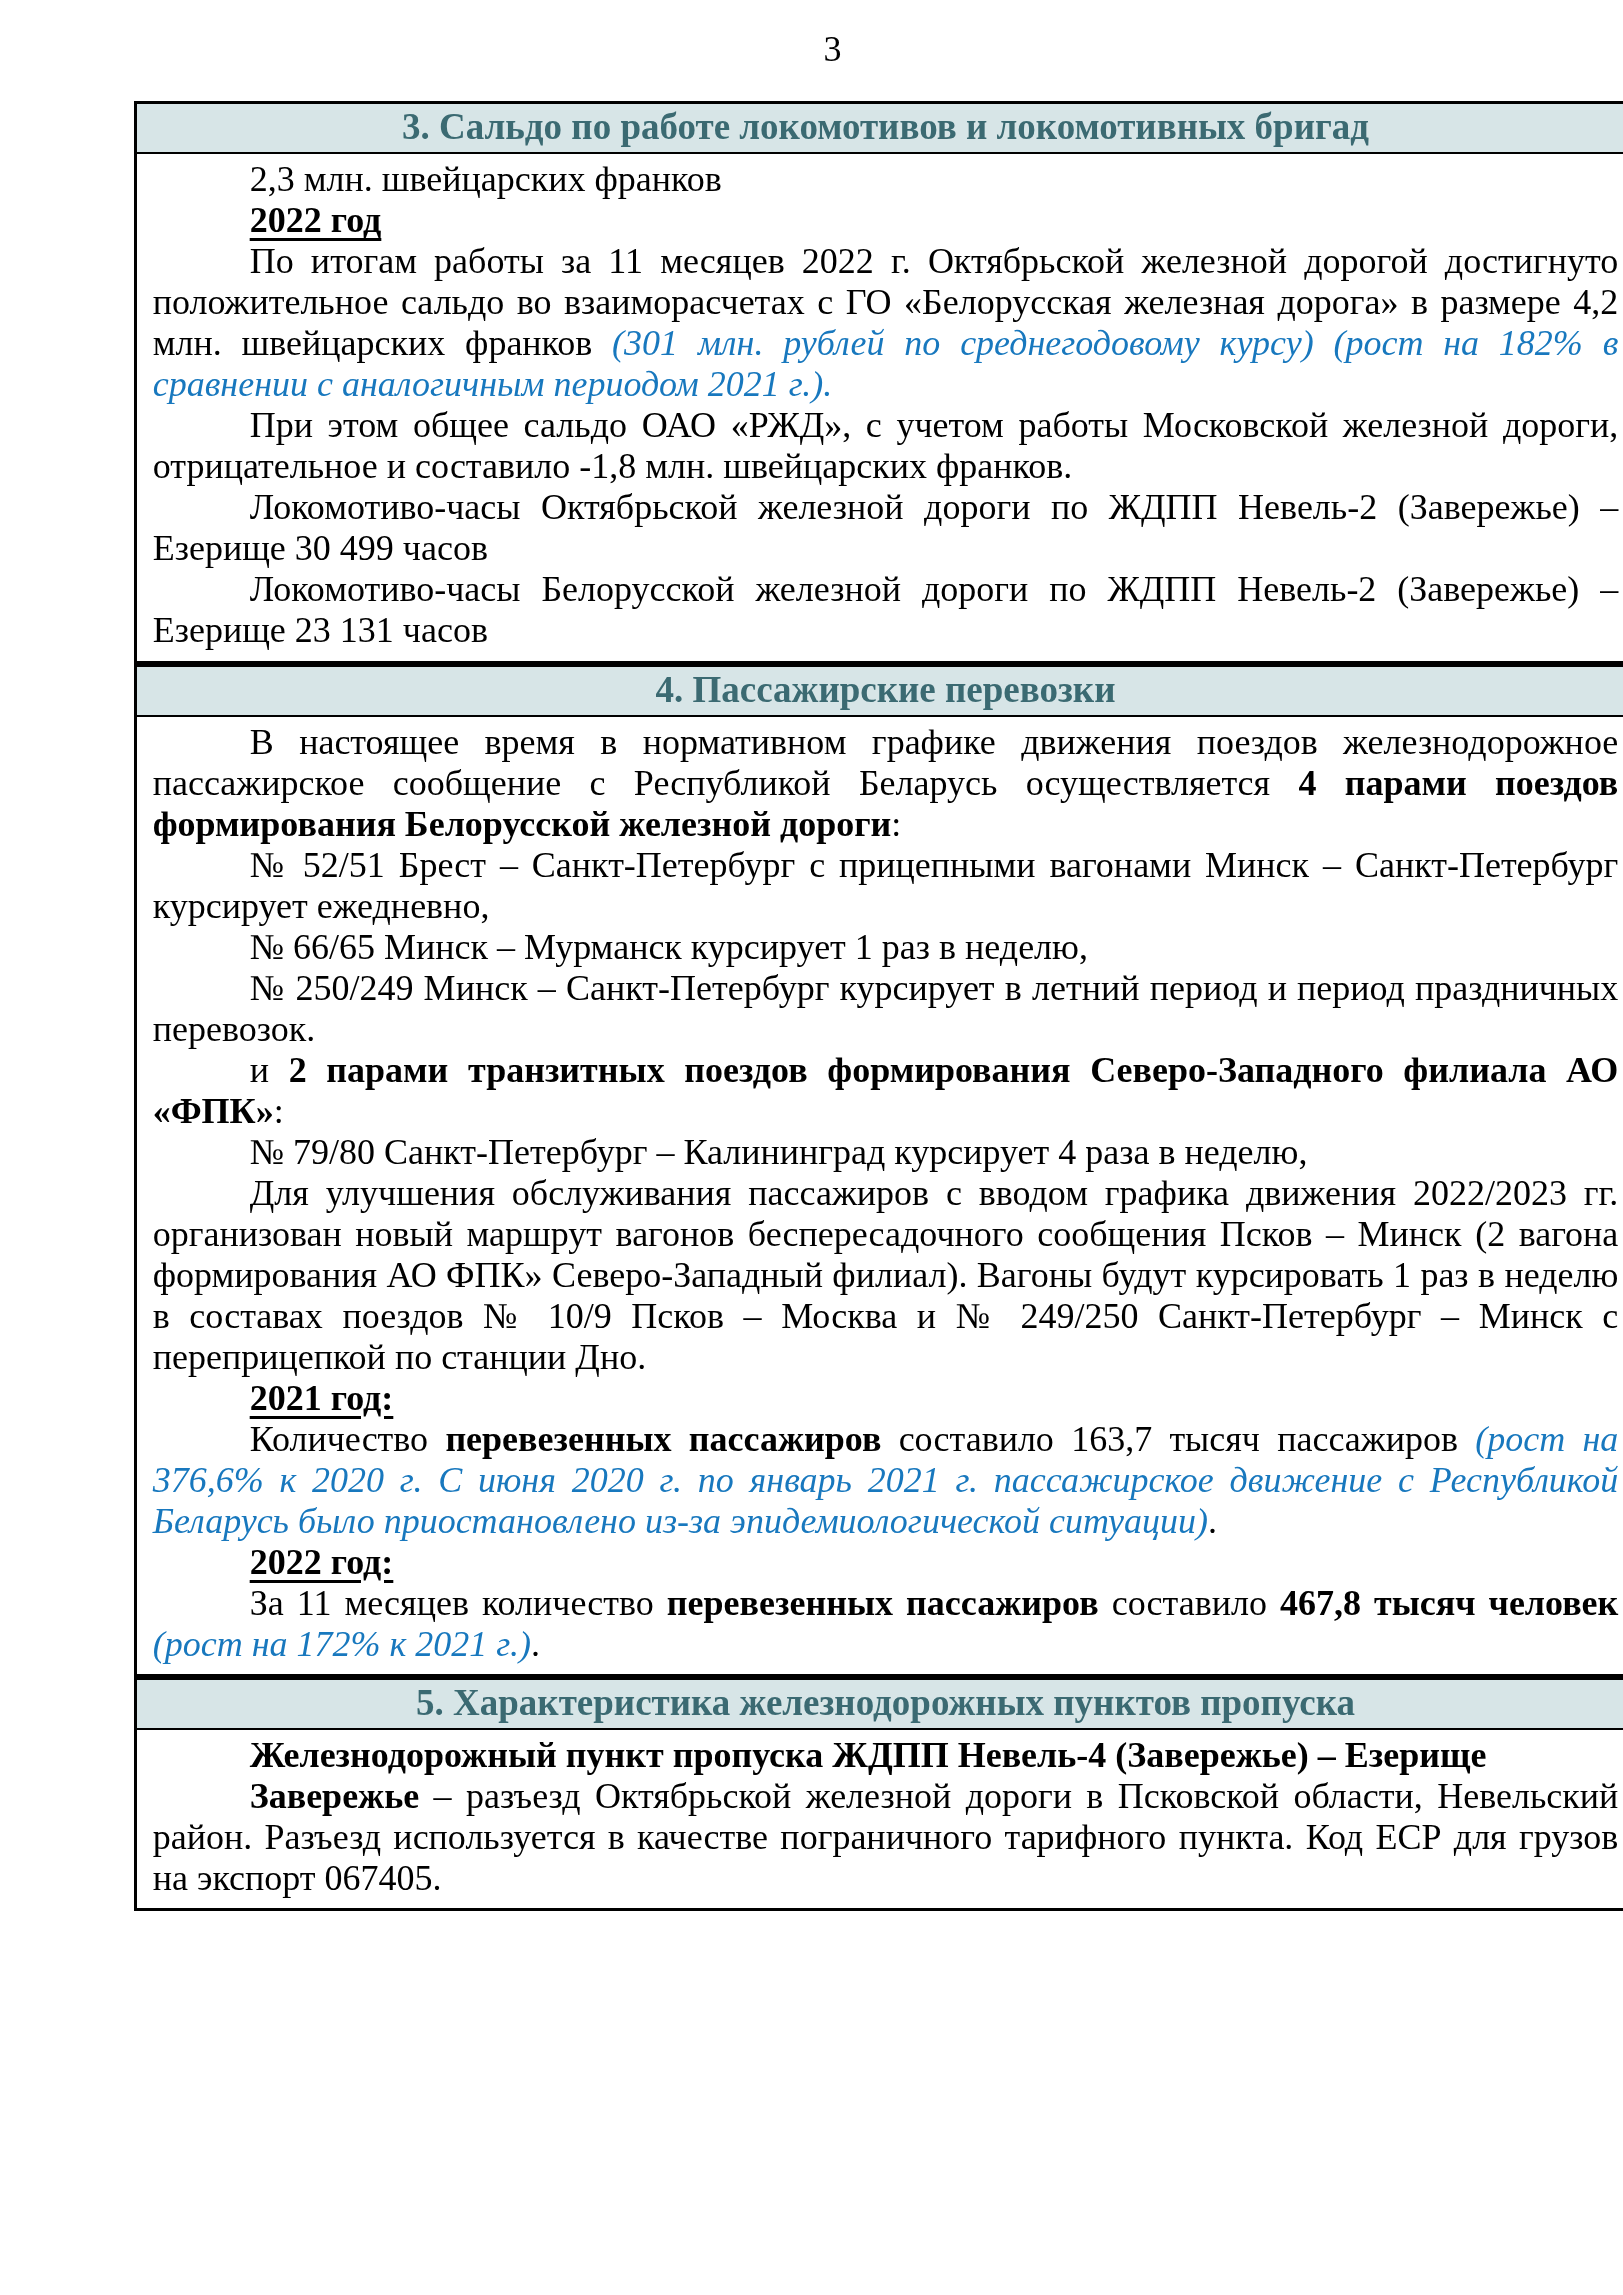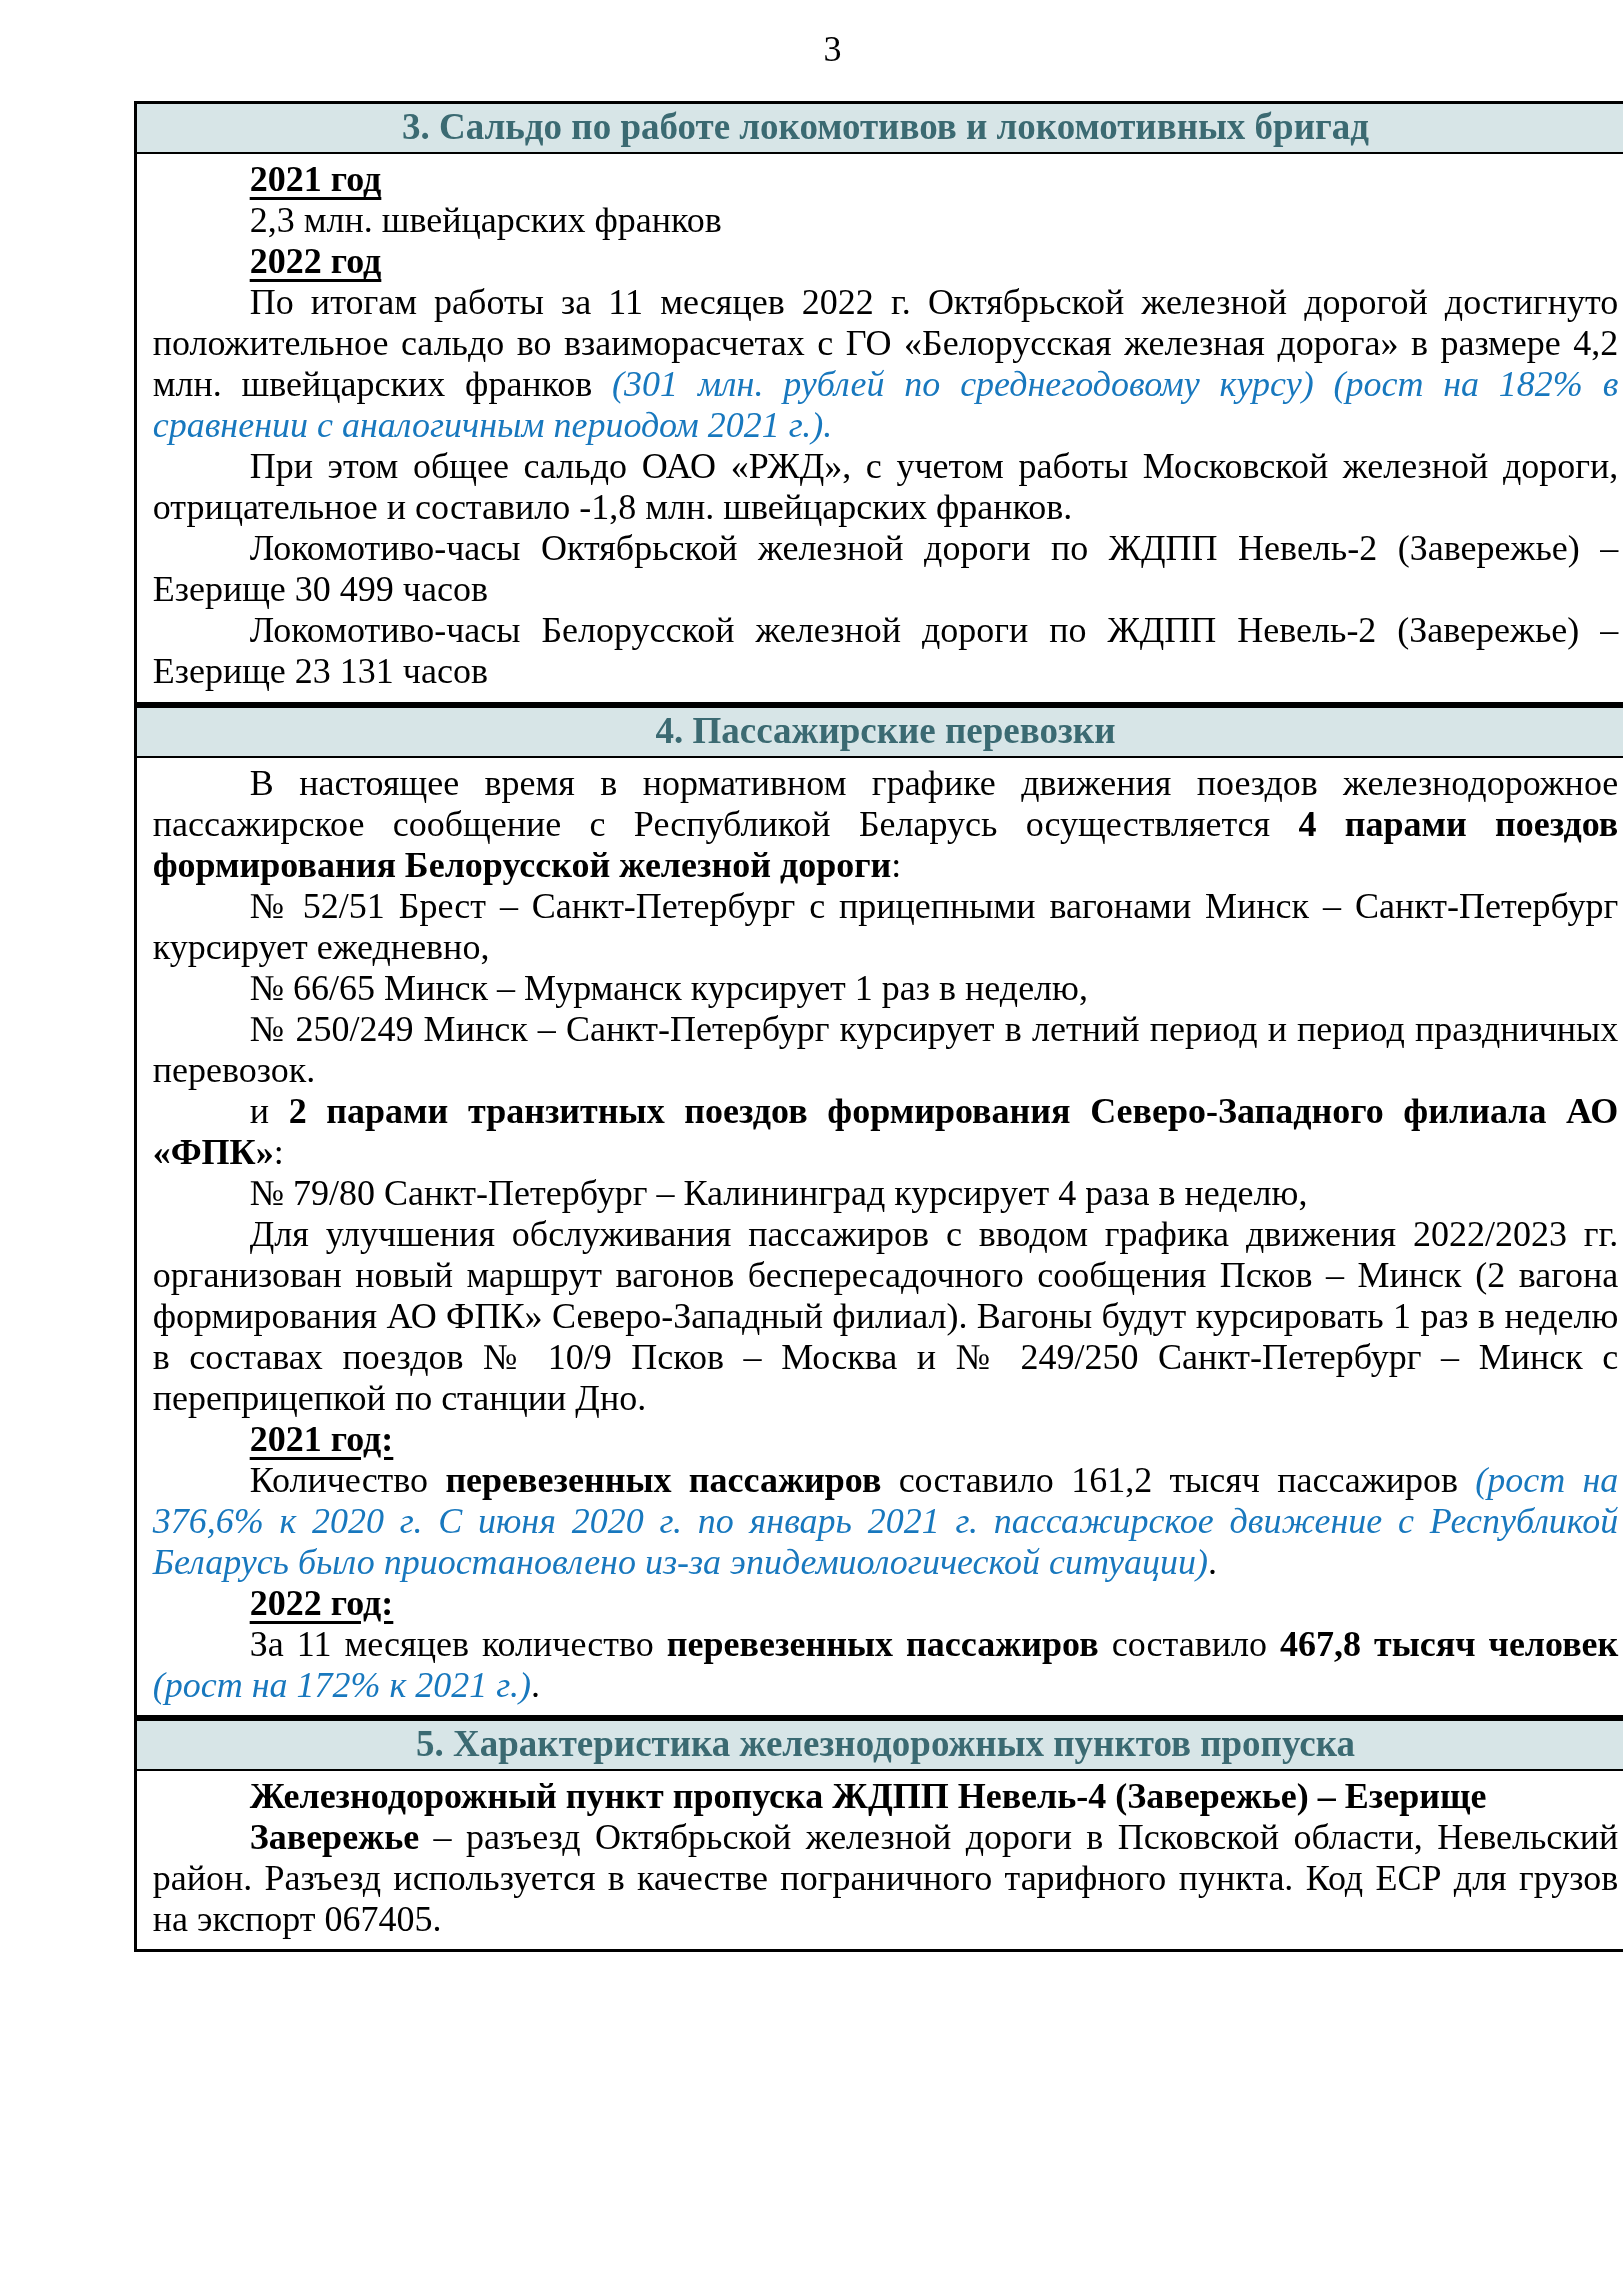--- a/index.html
+++ b/index.html
@@ -67,42 +67,41 @@
 <body>
 
 <div class="page">
   <div class="page-number">3</div>
 
   <div class="content">
 
     <section class="box">
       <div class="box-header">3. Сальдо по работе локомотивов и локомотивных бригад</div>
       <div class="box-body">
-          <p class="para"><span class="run-bu">2021 год</span></p>
           <p class="para"><span class="run-n">2,3 млн. швейцарских франков</span></p>
           <p class="para"><span class="run-bu">2022 год</span></p>
           <p class="para"><span class="run-n">По итогам работы за 11 месяцев 2022 г. Октябрьской железной дорогой достигнуто положительное сальдо во взаиморасчетах с ГО «Белорусская железная дорога» в размере 4,2 млн. швейцарских франков </span><span class="run-ib">(301 млн. рублей по среднегодовому курсу) (рост на 182% в сравнении с аналогичным периодом 2021 г.).</span></p>
           <p class="para"><span class="run-n">При этом общее сальдо ОАО «РЖД», с учетом работы Московской железной дороги, отрицательное и составило -1,8 млн. швейцарских франков.</span></p>
           <p class="para"><span class="run-n">Локомотиво-часы Октябрьской железной дороги по ЖДПП Невель-2 (Завережье) – Езерище 30 499 часов</span></p>
           <p class="para"><span class="run-n">Локомотиво-часы Белорусской железной дороги по ЖДПП Невель-2 (Завережье) – Езерище 23 131 часов</span></p>
         </div>
     </section>
 
     <section class="box">
       <div class="box-header">4. Пассажирские перевозки</div>
       <div class="box-body">
           <p class="para"><span class="run-n">В настоящее время в нормативном графике движения поездов железнодорожное пассажирское сообщение с Республикой Беларусь осуществляется </span><span class="run-b">4 парами поездов формирования Белорусской железной дороги</span><span class="run-n">:</span></p>
           <p class="para"><span class="run-n">№ 52/51 Брест – Санкт-Петербург с прицепными вагонами Минск – Санкт-Петербург курсирует ежедневно,</span></p>
           <p class="para"><span class="run-n">№ 66/65 Минск – Мурманск курсирует 1 раз в неделю,</span></p>
           <p class="para"><span class="run-n">№ 250/249 Минск – Санкт-Петербург курсирует в летний период и период праздничных перевозок.</span></p>
           <p class="para"><span class="run-n">и </span><span class="run-b">2 парами транзитных поездов формирования Северо-Западного филиала АО «ФПК»</span><span class="run-n">:</span></p>
           <p class="para"><span class="run-n">№ 79/80 Санкт-Петербург – Калининград курсирует 4 раза в неделю,</span></p>
           <p class="para"><span class="run-n">Для улучшения обслуживания пассажиров с вводом графика движения 2022/2023 гг. организован новый маршрут вагонов беспересадочного сообщения Псков – Минск (2 вагона формирования АО ФПК» Северо-Западный филиал). Вагоны будут курсировать 1 раз в неделю в составах поездов № 10/9 Псков – Москва и № 249/250 Санкт-Петербург – Минск с переприцепкой по станции Дно.</span></p>
           <p class="para"><span class="run-bu">2021 год:</span></p>
-          <p class="para"><span class="run-n">Количество </span><span class="run-b">перевезенных пассажиров</span><span class="run-n"> составило 161,2 тысяч пассажиров </span><span class="run-ib">(рост на 376,6% к 2020 г. С июня 2020 г. по январь 2021 г. пассажирское движение с Республикой Беларусь было приостановлено из-за эпидемиологической ситуации)</span><span class="run-n">.</span></p>
+          <p class="para"><span class="run-n">Количество </span><span class="run-b">перевезенных пассажиров</span><span class="run-n"> составило 163,7 тысяч пассажиров </span><span class="run-ib">(рост на 376,6% к 2020 г. С июня 2020 г. по январь 2021 г. пассажирское движение с Республикой Беларусь было приостановлено из-за эпидемиологической ситуации)</span><span class="run-n">.</span></p>
           <p class="para"><span class="run-bu">2022 год:</span></p>
           <p class="para"><span class="run-n">За 11 месяцев количество </span><span class="run-b">перевезенных пассажиров</span><span class="run-n"> составило </span><span class="run-b">467,8 тысяч человек</span><span class="run-n"> </span><span class="run-ib">(рост на 172% к 2021 г.)</span><span class="run-n">.</span></p>
         </div>
     </section>
 
     <section class="box">
       <div class="box-header">5. Характеристика железнодорожных пунктов пропуска</div>
       <div class="box-body">
           <p class="para"><span class="run-b">Железнодорожный пункт пропуска ЖДПП Невель-4 (Завережье) – Езерище</span></p>
           <p class="para"><span class="run-b">Завережье</span><span class="run-n"> – разъезд Октябрьской железной дороги в Псковской области, Невельский район. Разъезд используется в качестве пограничного тарифного пункта. Код ЕСР для грузов на экспорт 067405.</span></p>

